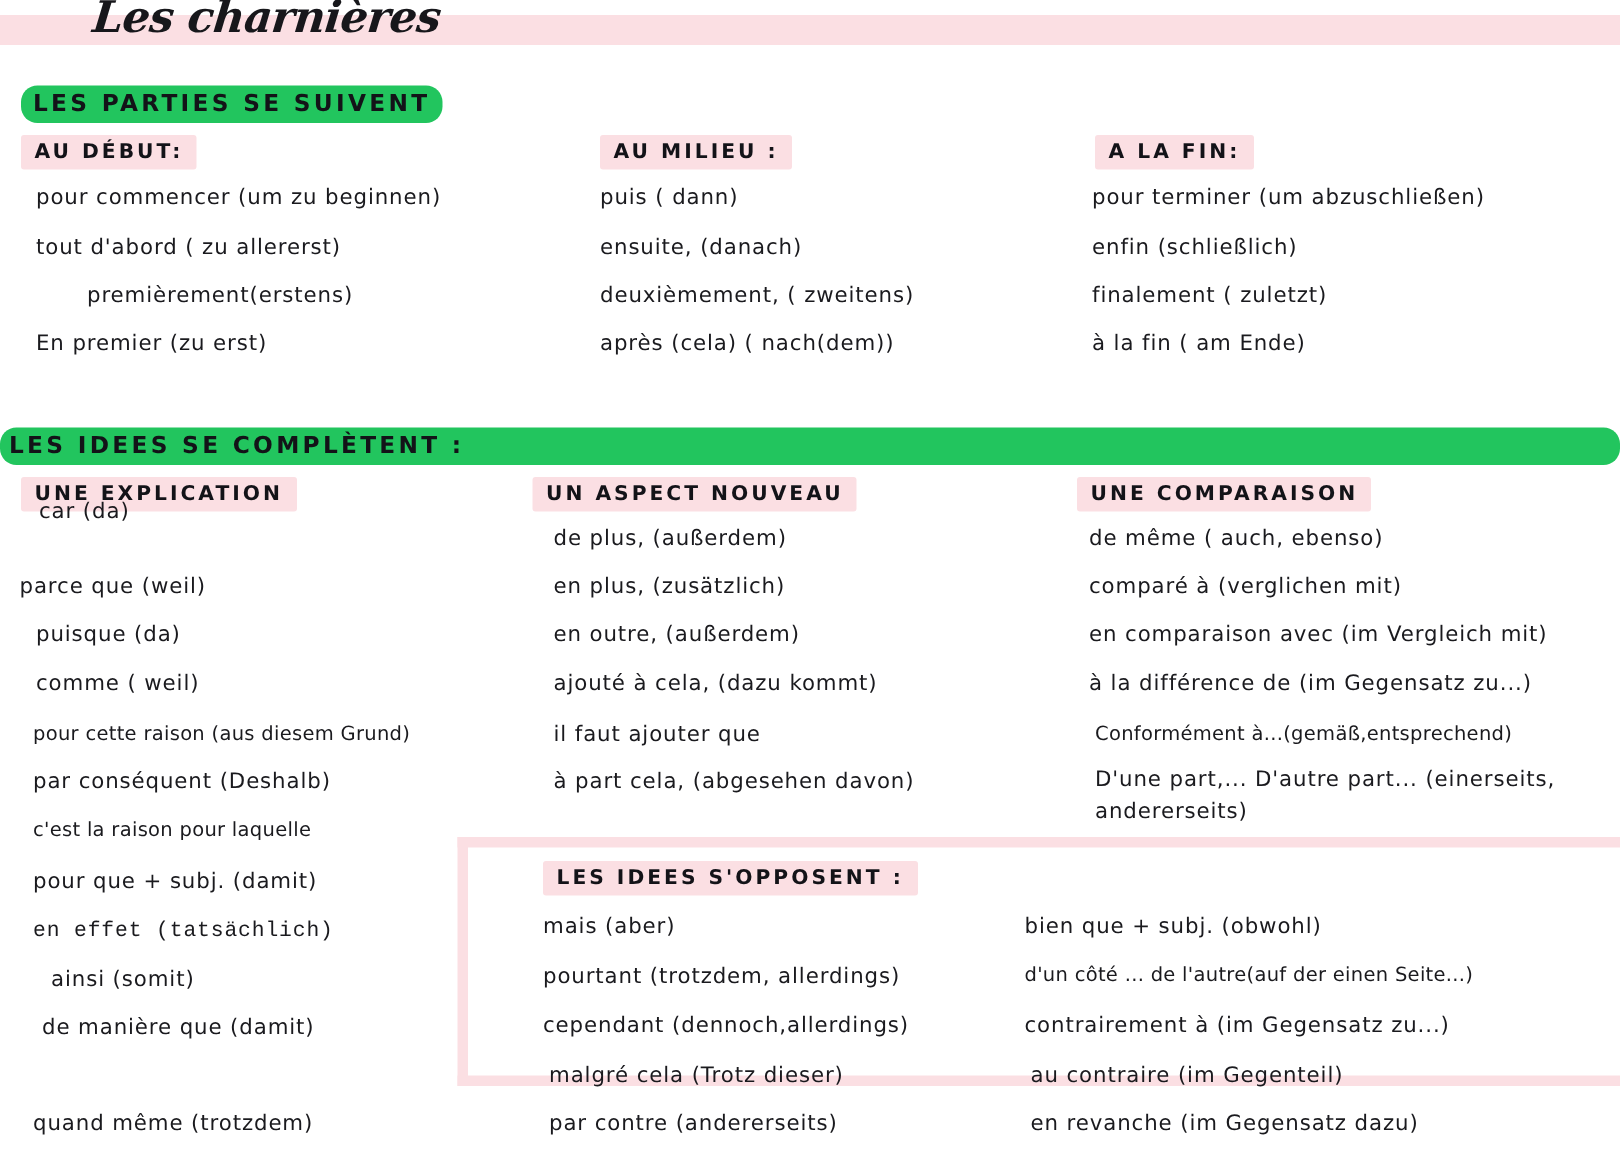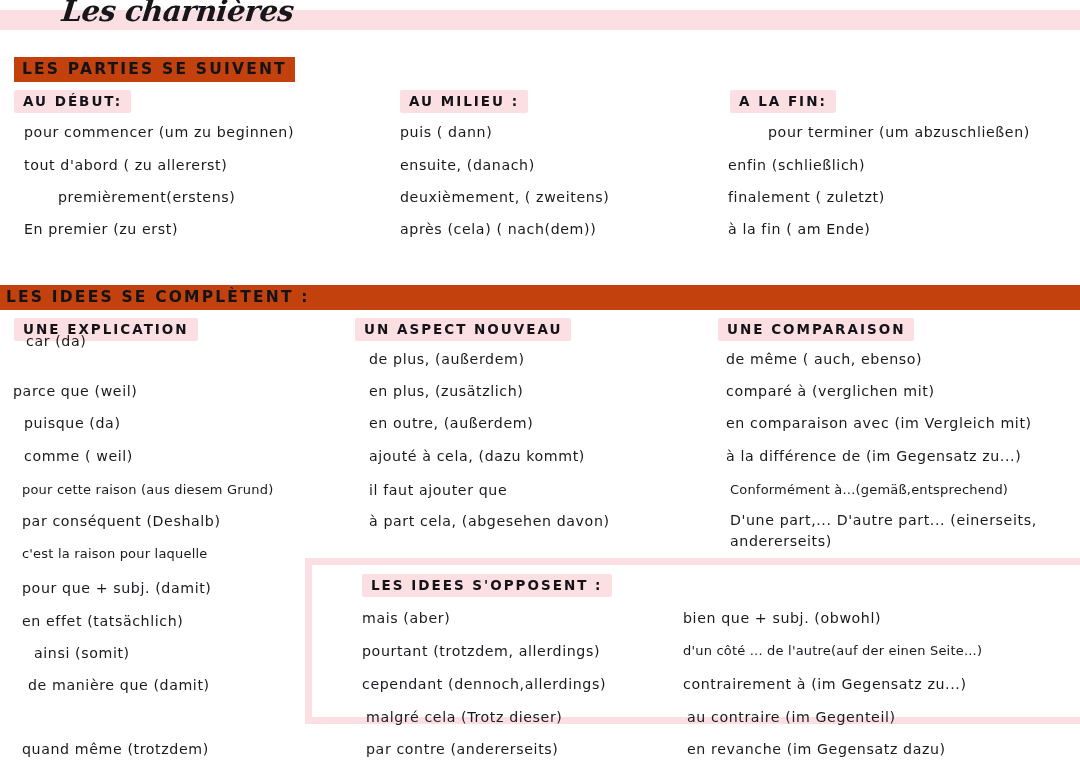--- a/index.html
+++ b/index.html
@@ -39,22 +39,23 @@
   
   .section-head {
     position: absolute;
     font-family: "DejaVu Sans", sans-serif;
     font-size: 15.5px;
     font-weight: bold;
     letter-spacing: 2.2px;
     color: #131318;
     white-space: nowrap;
     padding: 3px 6px 4px 6px;
-    background: #c2410c;
+    background: #22c55e;
     box-sizing: border-box;
+    border-radius: 11px;
   }
   .section-head.full-bar {
     left: 0;
     width: 1080px;
   }
   .section-head.fit {
     padding: 3px 8px 4px 8px;
   }
 
   
@@ -117,37 +118,37 @@
 <div class="entry" style="left:24px; top:189px;margin-left:34px;">premièrement(erstens)</div>
 <div class="entry" style="left:24px; top:221px;">En premier (zu erst)</div>
 
 <div class="col-head" style="left:400px; top:90px;">AU  MILIEU :</div>
 <div class="entry" style="left:400px; top:124px;">puis    ( dann)</div>
 <div class="entry" style="left:400px; top:157px;">ensuite, (danach)</div>
 <div class="entry" style="left:400px; top:189px;">deuxièmement, ( zweitens)</div>
 <div class="entry" style="left:400px; top:221px;">après (cela)  ( nach(dem))</div>
 
 <div class="col-head" style="left:730px; top:90px;">A LA FIN:</div>
-<div class="entry" style="left:728px; top:124px;margin-left:40px;">pour terminer (um abzuschließen)</div>
+<div class="entry" style="left:728px; top:124px;">pour terminer (um abzuschließen)</div>
 <div class="entry" style="left:728px; top:157px;">enfin (schließlich)</div>
 <div class="entry" style="left:728px; top:189px;">finalement    ( zuletzt)</div>
 <div class="entry" style="left:728px; top:221px;">à la fin        ( am Ende)</div>
 
 <div class="section-head full-bar" style="top:285px;">LES IDEES SE COMPLÈTENT :</div>
 
 <div class="col-head" style="left:14px; top:318px;">UNE  EXPLICATION</div>
 <div class="entry" style="left:26px; top:333px;">car (da)</div>
 <div class="entry" style="left:13px; top:383px;">parce  que  (weil)</div>
 <div class="entry" style="left:24px; top:415px;">puisque    (da)</div>
 <div class="entry" style="left:24px; top:448px;">comme      ( weil)</div>
 <div class="entry small" style="left:22px; top:482px;">pour cette raison (aus diesem Grund)</div>
 <div class="entry" style="left:22px; top:513px;">par conséquent (Deshalb)</div>
 <div class="entry small" style="left:22px; top:546px;">c'est la raison pour laquelle</div>
 <div class="entry" style="left:22px; top:580px;">pour que + subj. (damit)</div>
-<div class="entry" style="left:22px; top:613px;">en  effet (tatsächlich)</div>
+<div class="entry" style="left:22px; top:613px;font-family:Liberation Mono, monospace;">en  effet (tatsächlich)</div>
 <div class="entry" style="left:34px; top:645px;">ainsi   (somit)</div>
 <div class="entry" style="left:28px; top:677px;">de manière que (damit)</div>
 <div class="entry" style="left:22px; top:741px;">quand  même (trotzdem)</div>
 
 <div class="col-head" style="left:355px; top:318px;">UN ASPECT NOUVEAU</div>
 <div class="entry" style="left:369px; top:351px;">de plus,  (außerdem)</div>
 <div class="entry" style="left:369px; top:383px;">en plus,  (zusätzlich)</div>
 <div class="entry" style="left:369px; top:415px;">en outre, (außerdem)</div>
 <div class="entry" style="left:369px; top:448px;">ajouté à cela,  (dazu kommt)</div>
 <div class="entry" style="left:369px; top:482px;">il faut ajouter que</div>

